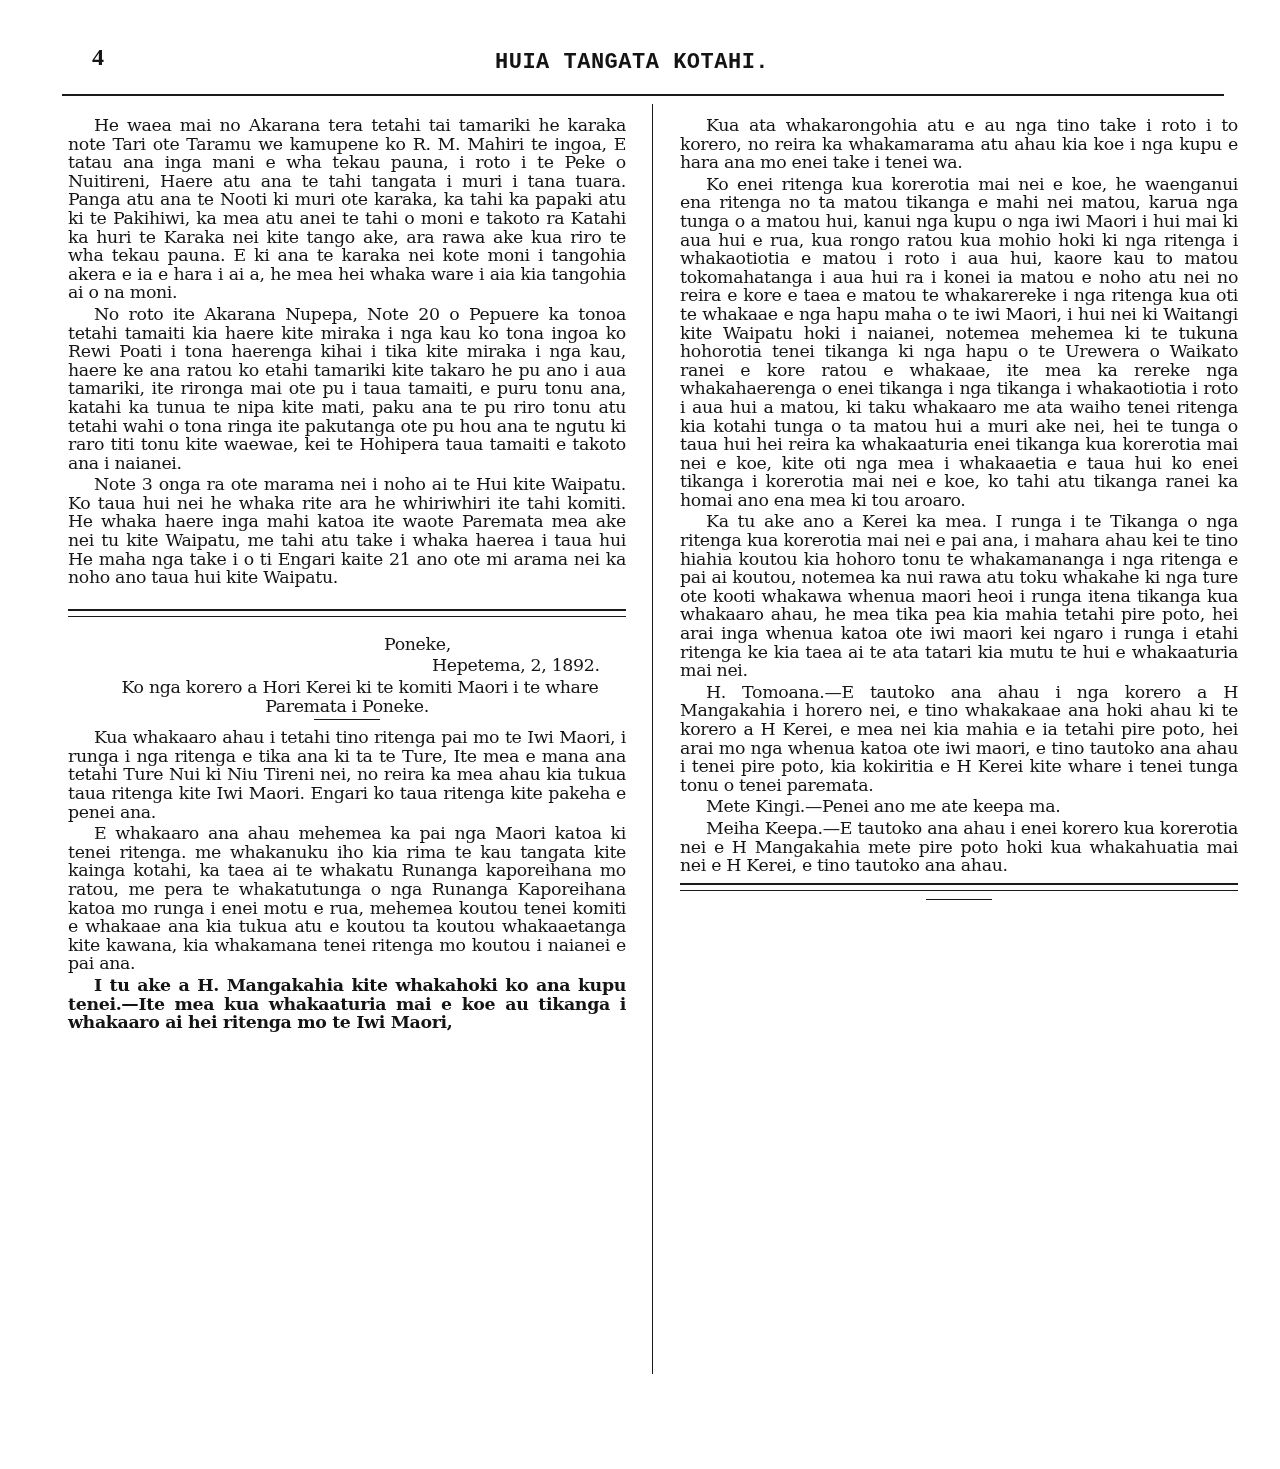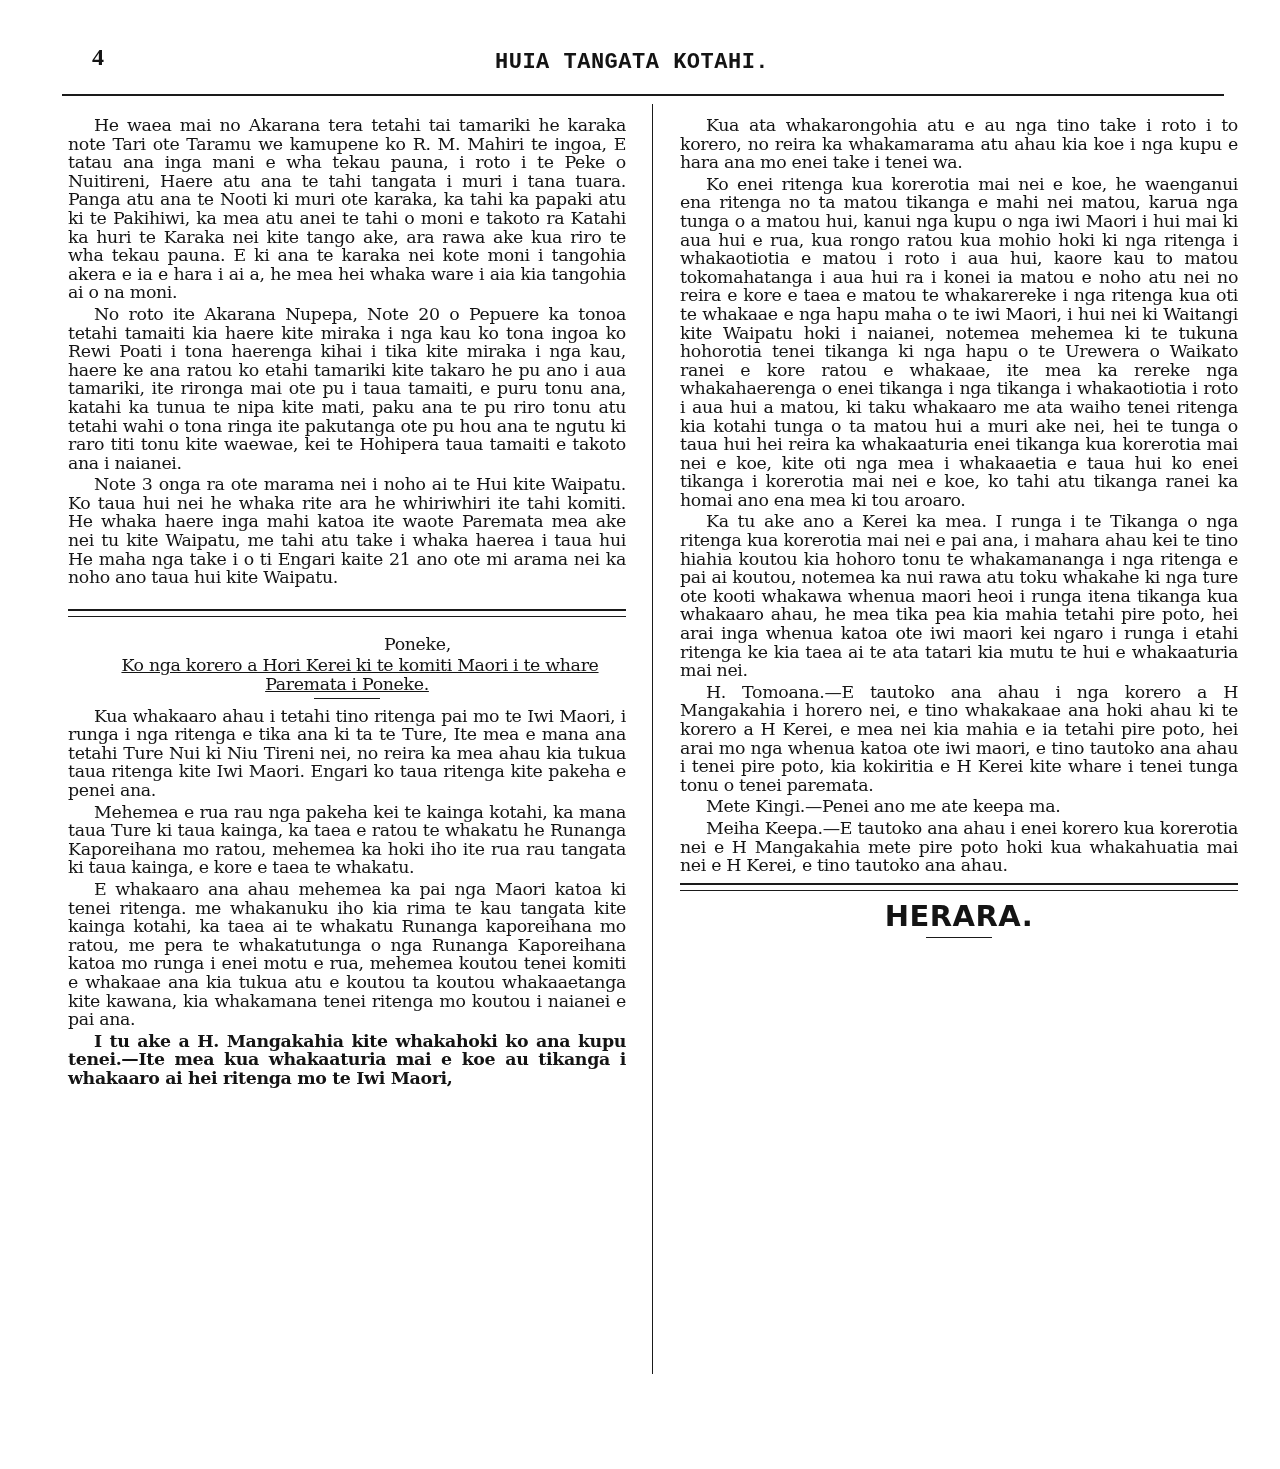--- a/index.html
+++ b/index.html
@@ -34,21 +34,21 @@
   .col-right { left: 680px; }
   .col p { margin: 0 0 3px 0; text-indent: 26px; }
   .col p.flush { text-indent: 0; }
   .double-rule {
     height: 5px; border-top: 2px solid #1a1a1a; border-bottom: 1px solid #1a1a1a;
     margin: 22px 0 18px 0;
   }
   .double-rule.tight { margin: 8px 0 8px 0; }
   .dateline-1 { text-indent: 0; text-align: left; padding-left: 290px; margin: 0; }
   .dateline-2 { text-indent: 0; text-align: left; padding-left: 338px; margin: 0; }
-  .letter-title { text-align: center; text-indent: 0; margin: 0; text-decoration: underline; }
+  .letter-title { text-align: center; text-indent: 0; margin: 0; }
   .short-rule {
     width: 66px; height: 0; border-top: 1.5px solid #1a1a1a; margin: 4px auto 8px auto;
   }
   .section-title {
     text-align: center; font-family: "DejaVu Sans", "Liberation Sans", sans-serif;
     font-weight: bold; font-size: 29px; line-height: 34px; letter-spacing: 0.5px; margin-top: 2px;
   }
   .bold { font-weight: bold; }
 </style>
 </head>
@@ -63,38 +63,37 @@
   <section>
     <p>He waea mai no Akarana tera tetahi tai tamariki he karaka note Tari ote Taramu we kamupene ko R. M. Mahiri te ingoa, E tatau ana inga mani e wha tekau pauna, i roto i te Peke o Nuitireni, Haere atu ana te tahi tangata i muri i tana tuara. Panga atu ana te Nooti ki muri ote karaka, ka tahi ka papaki atu ki te Pakihiwi, ka mea atu anei te tahi o moni e takoto ra Katahi ka huri te Karaka nei kite tango ake, ara rawa ake kua riro te wha tekau pauna. E ki ana te karaka nei kote moni i tangohia akera e ia e hara i ai a, he mea hei whaka ware i aia kia tangohia ai o na moni.</p>
     <p>No roto ite Akarana Nupepa, Note 20 o Pepuere ka tonoa tetahi tamaiti kia haere kite miraka i nga kau ko tona ingoa ko Rewi Poati i tona haerenga kihai i tika kite miraka i nga kau, haere ke ana ratou ko etahi tamariki kite takaro he pu ano i aua tamariki, ite rironga mai ote pu i taua tamaiti, e puru tonu ana, katahi ka tunua te nipa kite mati, paku ana te pu riro tonu atu tetahi wahi o tona ringa ite pakutanga ote pu hou ana te ngutu ki raro titi tonu kite waewae, kei te Hohipera taua tamaiti e takoto ana i naianei.</p>
     <p>Note 3 onga ra ote marama nei i noho ai te Hui kite Waipatu. Ko taua hui nei he whaka rite ara he whiriwhiri ite tahi komiti. He whaka haere inga mahi katoa ite waote Paremata mea ake nei tu kite Waipatu, me tahi atu take i whaka haerea i taua hui He maha nga take i o ti Engari kaite 21 ano ote mi arama nei ka noho ano taua hui kite Waipatu.</p>
   </section>
 
   <div class="double-rule"></div>
 
   <section>
     <p class="dateline-1">Poneke,</p>
+    <p class="dateline-2">Hepetema, 2, 1892.</p>
     <p class="letter-title">Ko nga korero a Hori Kerei ki te komiti Maori i te whare Paremata i Poneke.</p>
     <div class="short-rule"></div>
     <p>Kua whakaaro ahau i tetahi tino ritenga pai mo te Iwi Maori, i runga i nga ritenga e tika ana ki ta te Ture, Ite mea e mana ana tetahi Ture Nui ki Niu Tireni nei, no reira ka mea ahau kia tukua taua ritenga kite Iwi Maori. Engari ko taua ritenga kite pakeha e penei ana.</p>
-    <p>Mehemea e rua rau nga pakeha kei te kainga kotahi, ka mana taua Ture ki taua kainga, ka taea e ratou te whakatu he Runanga Kaporeihana mo ratou, mehemea ka hoki iho ite rua rau tangata ki taua kainga, e kore e taea te whakatu.</p>
     <p>E whakaaro ana ahau mehemea ka pai nga Maori katoa ki tenei ritenga. me whakanuku iho kia rima te kau tangata kite kainga kotahi, ka taea ai te whakatu Runanga kaporeihana mo ratou, me pera te whakatutunga o nga Runanga Kaporeihana katoa mo runga i enei motu e rua, mehemea koutou tenei komiti e whakaae ana kia tukua atu e koutou ta koutou whakaaetanga kite kawana, kia whakamana tenei ritenga mo koutou i naianei e pai ana.</p>
     <p class="bold">I tu ake a H. Mangakahia kite whakahoki ko ana kupu tenei.—Ite mea kua whakaaturia mai e koe au tikanga i whakaaro ai hei ritenga mo te Iwi Maori,</p>
   </section>
 </div>
 
 <div class="col col-right">
   <section>
     <p>Kua ata whakarongohia atu e au nga tino take i roto i to korero, no reira ka whakamarama atu ahau kia koe i nga kupu e hara ana mo enei take i tenei wa.</p>
     <p>Ko enei ritenga kua korerotia mai nei e koe, he waenganui ena ritenga no ta matou tikanga e mahi nei matou, karua nga tunga o a matou hui, kanui nga kupu o nga iwi Maori i hui mai ki aua hui e rua, kua rongo ratou kua mohio hoki ki nga ritenga i whakaotiotia e matou i roto i aua hui, kaore kau to matou tokomahatanga i aua hui ra i konei ia matou e noho atu nei no reira e kore e taea e matou te whakarereke i nga ritenga kua oti te whakaae e nga hapu maha o te iwi Maori, i hui nei ki Waitangi kite Waipatu hoki i naianei, notemea mehemea ki te tukuna hohorotia tenei tikanga ki nga hapu o te Urewera o Waikato ranei e kore ratou e whakaae, ite mea ka rereke nga whakahaerenga o enei tikanga i nga tikanga i whakaotiotia i roto i aua hui a matou, ki taku whakaaro me ata waiho tenei ritenga kia kotahi tunga o ta matou hui a muri ake nei, hei te tunga o taua hui hei reira ka whakaaturia enei tikanga kua korerotia mai nei e koe, kite oti nga mea i whakaaetia e taua hui ko enei tikanga i korerotia mai nei e koe, ko tahi atu tikanga ranei ka homai ano ena mea ki tou aroaro.</p>
     <p>Ka tu ake ano a Kerei ka mea. I runga i te Tikanga o nga ritenga kua korerotia mai nei e pai ana, i mahara ahau kei te tino hiahia koutou kia hohoro tonu te whakamananga i nga ritenga e pai ai koutou, notemea ka nui rawa atu toku whakahe ki nga ture ote kooti whakawa whenua maori heoi i runga itena tikanga kua whakaaro ahau, he mea tika pea kia mahia tetahi pire poto, hei arai inga whenua katoa ote iwi maori kei ngaro i runga i etahi ritenga ke kia taea ai te ata tatari kia mutu te hui e whakaaturia mai nei.</p>
     <p>H. Tomoana.—E tautoko ana ahau i nga korero a H Mangakahia i horero nei, e tino whakakaae ana hoki ahau ki te korero a H Kerei, e mea nei kia mahia e ia tetahi pire poto, hei arai mo nga whenua katoa ote iwi maori, e tino tautoko ana ahau i tenei pire poto, kia kokiritia e H Kerei kite whare i tenei tunga tonu o tenei paremata.</p>
     <p>Mete Kingi.—Penei ano me ate keepa ma.</p>
     <p>Meiha Keepa.—E tautoko ana ahau i enei korero kua korerotia nei e H Mangakahia mete pire poto hoki kua whakahuatia mai nei e H Kerei, e tino tautoko ana ahau.</p>
   </section>
 
   <div class="double-rule tight"></div>
 
   <section>
-    <div class="section-title">HERARA.</div>
     <div class="short-rule"></div>
   </section>
 </div>
 
 </body></html>

